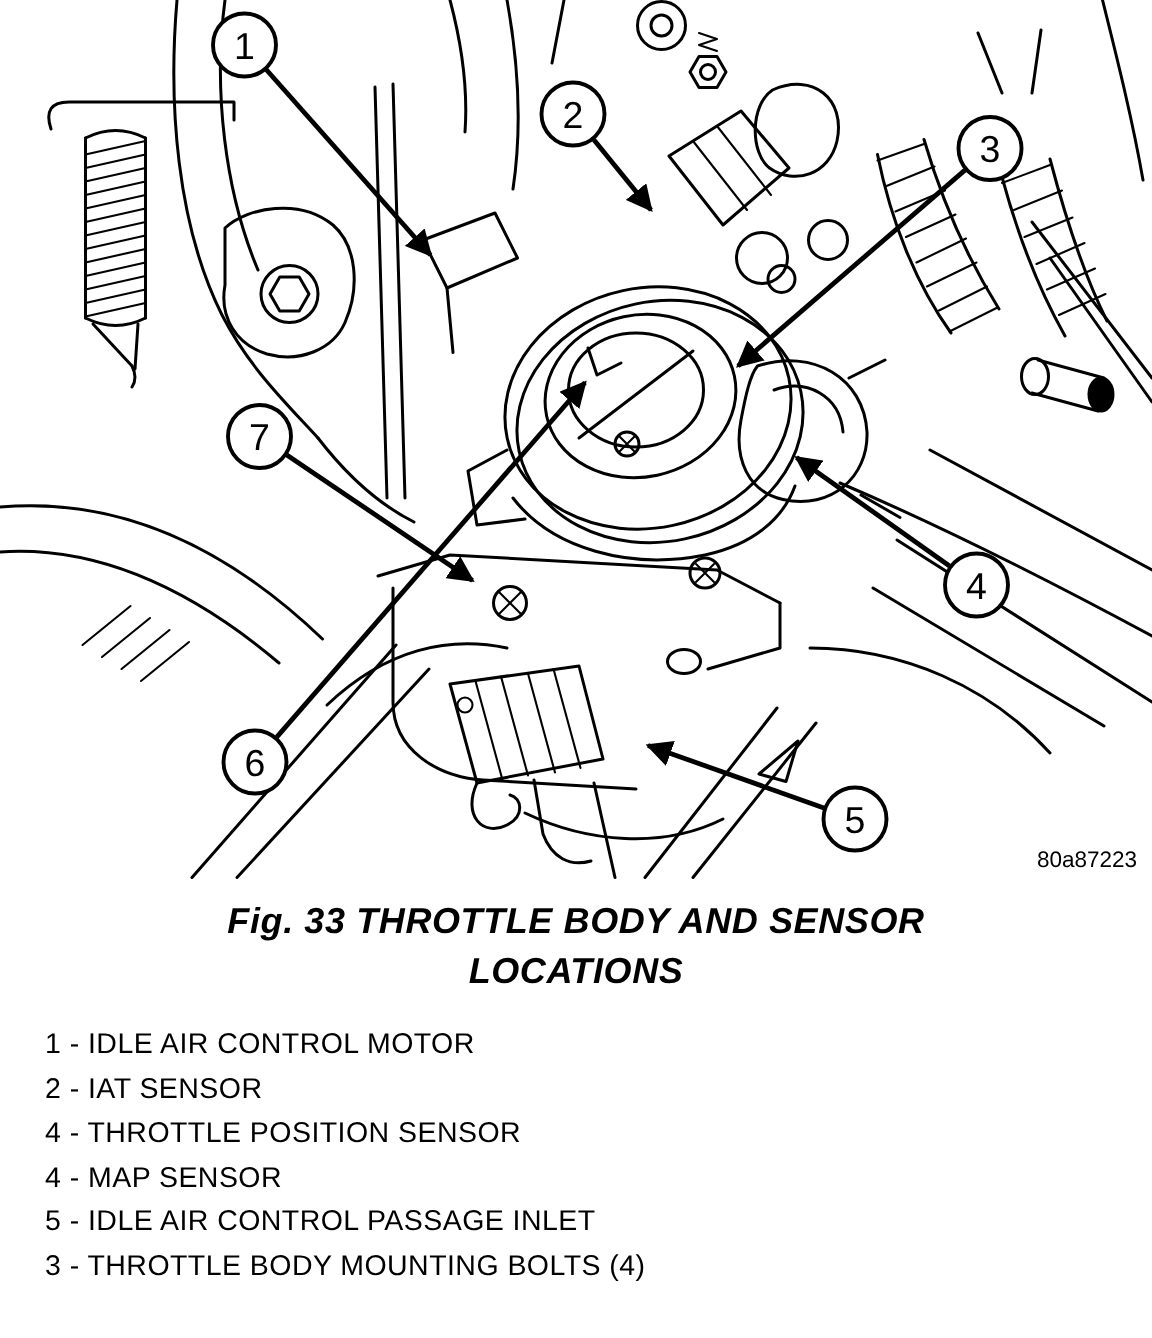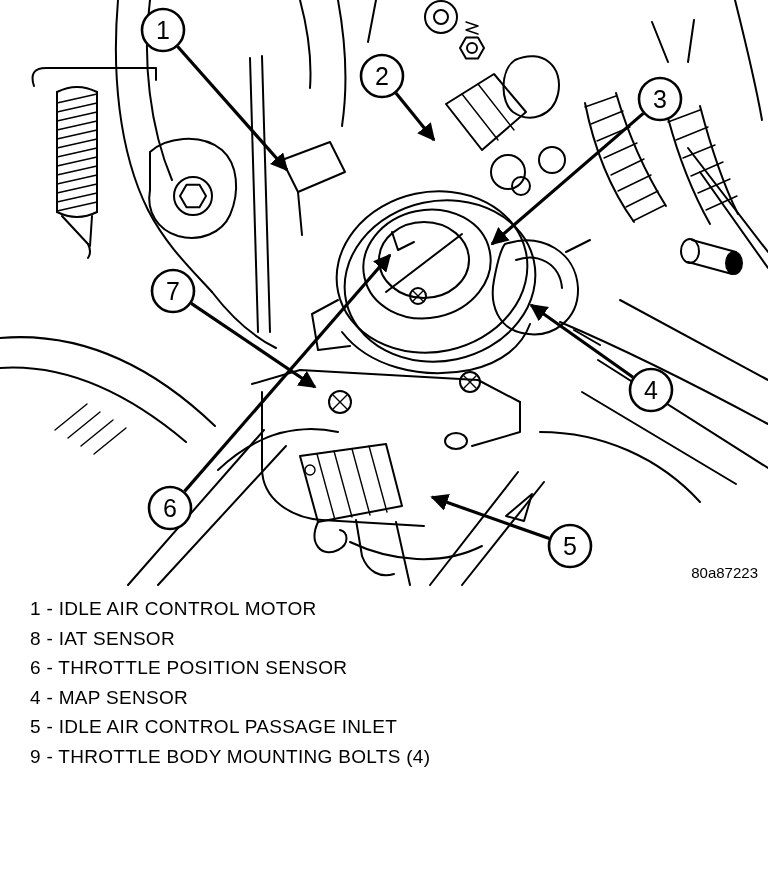--- a/index.html
+++ b/index.html
@@ -29,21 +29,21 @@
   }
   .caption {
     margin-top: 12px;
     text-align: center;
     font-weight: bold;
     font-style: italic;
     font-size: 24px;
     line-height: 33px;
     letter-spacing: 0.4px;
   }
-  .legend { margin: 8px 0 0 30px; }
+  .legend { margin: 18px 0 0 30px; }
   .legend-item {
     font-size: 19px;
     line-height: 29.5px;
     letter-spacing: 0.3px;
     white-space: nowrap;
   }
 </style>
 </head>
 <body>
 
@@ -220,23 +220,27 @@
 
     <g>
       <line class="leader" x1="549.3" y1="538.6" x2="432" y2="497" marker-end="url(#ah)"></line>
       <circle class="callout-circle" cx="570" cy="546" r="21"></circle>
       <text class="callout-num" x="570" y="555">5</text>
     </g>
 
     <text class="code-text" x="758" y="578">80a87223</text>
   </svg>
 
+  <div class="caption">
+    <div>Fig. 33 THROTTLE BODY AND SENSOR</div>
+    <div>LOCATIONS</div>
+  </div>
 
   <div class="legend">
     <div class="legend-item">1 - IDLE AIR CONTROL MOTOR</div>
-    <div class="legend-item">8 - IAT SENSOR</div>
-    <div class="legend-item">6 - THROTTLE POSITION SENSOR</div>
+    <div class="legend-item">2 - IAT SENSOR</div>
+    <div class="legend-item">4 - THROTTLE POSITION SENSOR</div>
     <div class="legend-item">4 - MAP SENSOR</div>
     <div class="legend-item">5 - IDLE AIR CONTROL PASSAGE INLET</div>
-    <div class="legend-item">9 - THROTTLE BODY MOUNTING BOLTS (4)</div>
+    <div class="legend-item">3 - THROTTLE BODY MOUNTING BOLTS (4)</div>
   </div>
 
 </div>
 
 </body></html>

